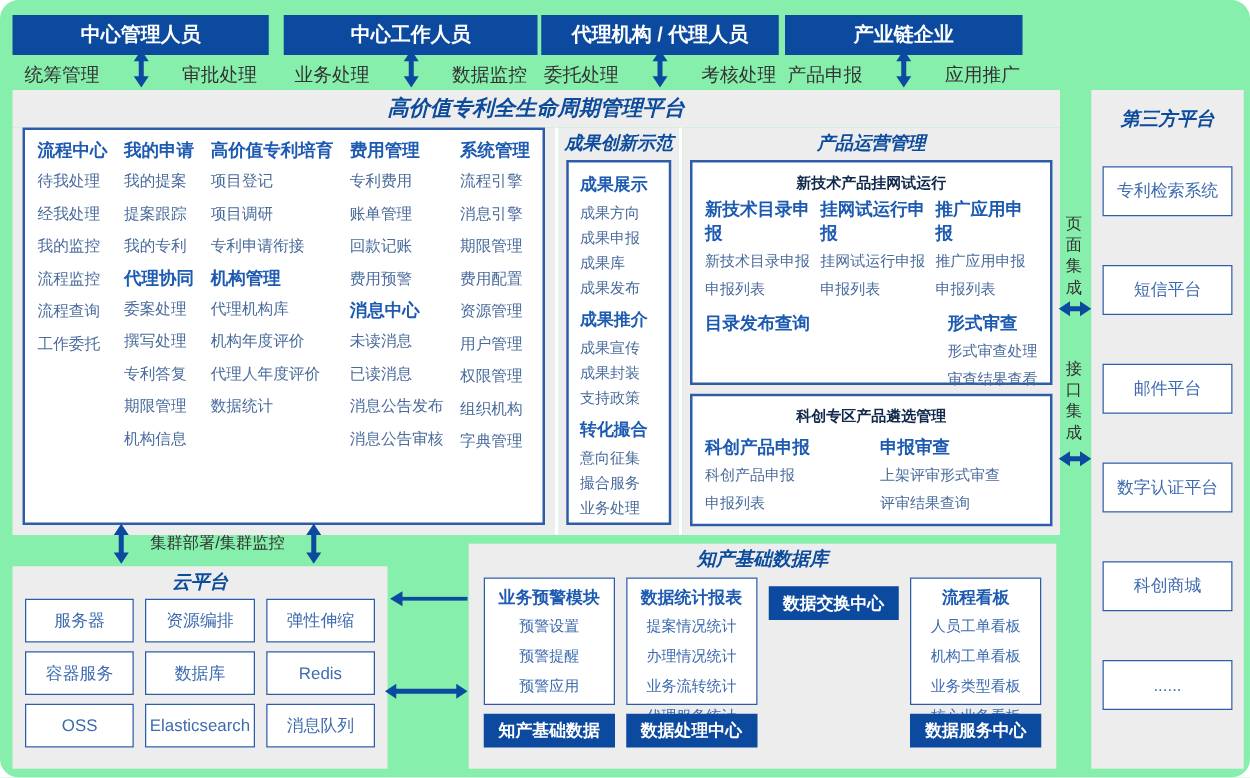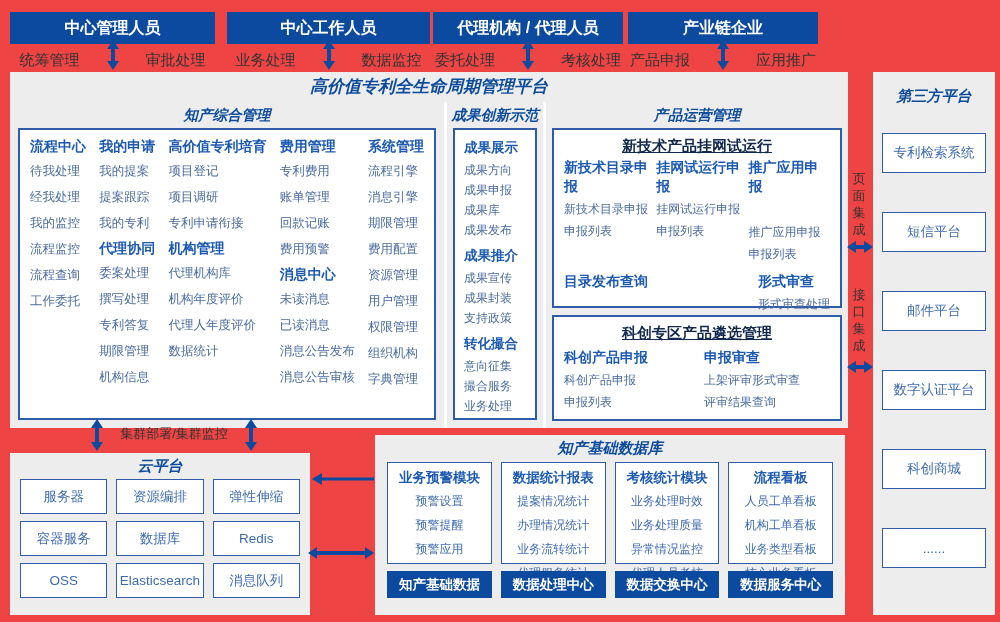--- a/index.html
+++ b/index.html
@@ -7,22 +7,22 @@
     --title-blue:#0d4c9c;    
     --hdr-blue:#1d5ab2;      
     --body-blue:#4a6b9c;     
     --item-blue:#3e6bb0;     
     --navy:#12294d;          
     --panel:#ededed;
     --bd:#2e5ca9;
   }
   *{margin:0;padding:0;box-sizing:border-box;}
   html,body{background:#fff;}
-  .page{position:relative;width:1000px;height:622px;background:#ef4444;
-        font-family:"Liberation Sans","DejaVu Sans",sans-serif;overflow:hidden;}
+  .page{position:relative;width:1000px;height:622px;background:#86efac;
+        font-family:"Liberation Sans","DejaVu Sans",sans-serif;overflow:hidden;border-radius:15px;}
 
   
   .role{position:absolute;top:12px;}
   .role-bar{height:32px;background:var(--dark);color:#fff;font-size:16px;font-weight:bold;
             display:flex;align-items:center;justify-content:center;}
   .role-labels{height:26px;display:flex;align-items:flex-end;justify-content:center;gap:26px;
                font-size:15px;color:#333;}
 
   
   .varrow{position:relative;display:inline-block;width:14px;height:30px;flex:0 0 14px;}
@@ -64,21 +64,21 @@
   .row-item{font-size:12.5px;color:var(--body-blue);line-height:26px;white-space:nowrap;}
 
   .sec2 .white-box{flex:1;margin:0 6px 8px;padding:2px 0 2px 9px;}
   .ach-header{font-size:13.5px;font-weight:bold;color:var(--hdr-blue);line-height:24px;margin-top:4px;}
   .ach-item{font-size:12px;color:var(--body-blue);line-height:20px;white-space:nowrap;}
 
   .sec3{padding:0 6px 7px;}
   .sec3 .white-box{padding:6px 10px;}
   .box1{height:180px;margin-bottom:7px;}
   .box2{flex:1;}
-  .box-title{text-align:center;font-size:15px;font-weight:bold;color:var(--navy);line-height:20px;text-decoration:underline;}
+  .box-title{text-align:center;font-size:12px;font-weight:bold;color:var(--navy);line-height:20px;}
   .p-cols{display:flex;margin-top:2px;}
   .p-col .col-header{line-height:19px;white-space:normal;height:40px;}
   .p-col{display:flex;flex-direction:column;}
   .p-item,.inline-item{font-size:12px;color:var(--body-blue);line-height:22px;white-space:nowrap;}
   .p-bottom{display:flex;margin-top:4px;}
   .inline-wrap{width:206px;}
   .inline-item{display:inline-block;margin-right:12px;}
   .b2-cols{display:flex;margin-top:2px;}
 
   
@@ -159,21 +159,20 @@
         </span>
       <span>应用推广</span>
     </div>
   </div>
 
   <div class="platform">
     <div class="platform-title">高价值专利全生命周期管理平台</div>
     <div class="sections">
 
       <div class="section sec1">
-        <div class="section-title">知产综合管理</div>
         <div class="white-box">
           <div class="col">
             <div class="col-header">流程中心</div>
             <div>
                 <div class="row-item">待我处理</div>
                 <div class="row-item">经我处理</div>
                 <div class="row-item">我的监控</div>
                 <div class="row-item">流程监控</div>
                 <div class="row-item">流程查询</div>
                 <div class="row-item">工作委托</div>
@@ -284,21 +283,21 @@
                   <div class="p-item">申报列表</div>
                 </div>
             </div>
             <div class="p-col" style="width:104px;">
               <div class="col-header">挂网试运行申报</div>
               <div>
                   <div class="p-item">挂网试运行申报</div>
                   <div class="p-item">申报列表</div>
                 </div>
             </div>
-            <div class="p-col" style="width:92px;gap:23px;">
+            <div class="p-col" style="width:92px;">
               <div class="col-header">推广应用申报</div>
               <div>
                   <div class="p-item">推广应用申报</div>
                   <div class="p-item">申报列表</div>
                 </div>
             </div>
           </div>
           <div class="p-bottom">
             <div style="width:208px;">
               <div class="col-header">目录发布查询</div>
@@ -408,29 +407,20 @@
           <div class="module-items">
               <div class="list-row">提案情况统计</div>
               <div class="list-row">办理情况统计</div>
               <div class="list-row">业务流转统计</div>
               <div class="list-row">代理服务统计</div>
             </div>
         </div>
         <div class="module-btn">数据处理中心</div>
       </div>
       <div class="module">
-        <div class="module-box">
-          <div class="module-header">考核统计模块</div>
-          <div class="module-items">
-              <div class="list-row">业务处理时效</div>
-              <div class="list-row">业务处理质量</div>
-              <div class="list-row">异常情况监控</div>
-              <div class="list-row">代理人员考核</div>
-            </div>
-        </div>
         <div class="module-btn">数据交换中心</div>
       </div>
       <div class="module">
         <div class="module-box">
           <div class="module-header">流程看板</div>
           <div class="module-items">
               <div class="list-row">人员工单看板</div>
               <div class="list-row">机构工单看板</div>
               <div class="list-row">业务类型看板</div>
               <div class="list-row">核心业务看板</div>

